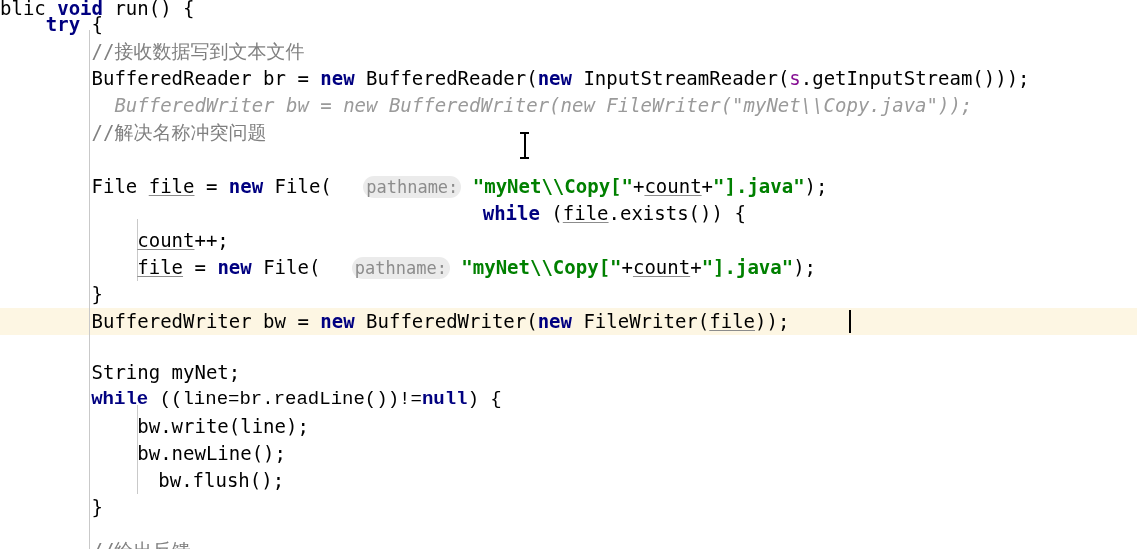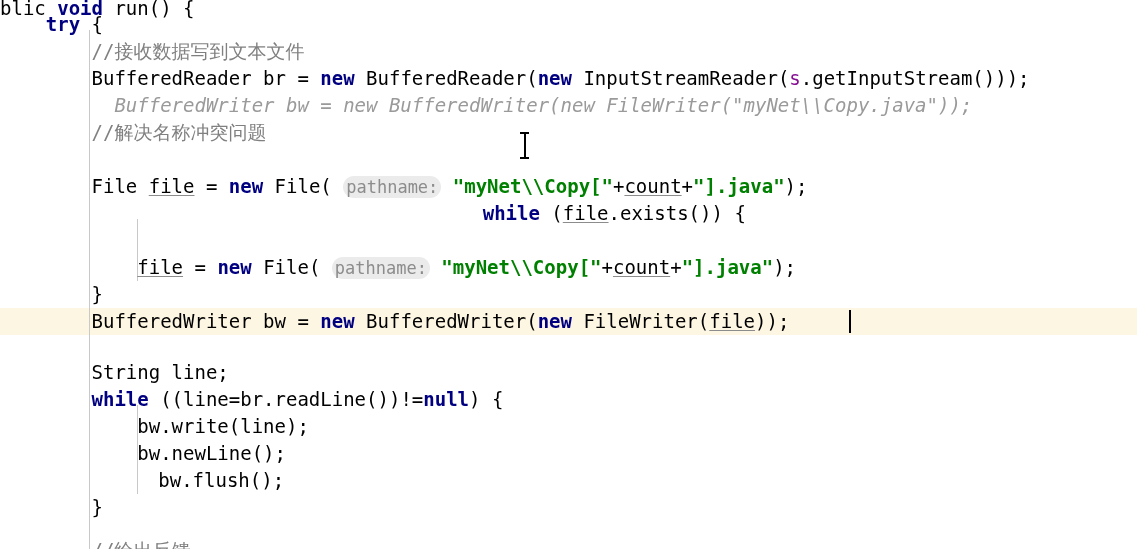--- a/index.html
+++ b/index.html
@@ -75,20 +75,21 @@
   .comment  { color: #808080; margin-top: 26px; }
   .comment-code { color: #9a9a9a; font-style: italic; text-align: right; }
   .field    { color: #871094; }
   .localvar { color: #000000; text-decoration: underline; text-decoration-color: #8c8c8c; text-underline-offset: 2px; }
   .hint {
     color: #8c8c8c;
     background: #ebebeb;
     border-radius: 11px;
     padding: 1px 3px;
     font-size: 17px;
+    margin-left: 20px;
   }
 
   
   .caret {
     position: absolute;
     width: 2px;
     height: 23px;
     background: #000000;
     z-index: 5;
   }
@@ -110,26 +111,27 @@
       <div class="indent-guide" style="left: 137px; top: 219px; height: 62px;"></div>
       <div class="indent-guide" style="left: 137px; top: 405px; height: 89px;"></div>
       <div class="code-line" style="top: -5px; z-index: 2;"><span class="txt plain">blic </span><span class="txt kw">void</span><span class="txt plain"> run() {</span></div>
       <div class="code-line" style="top: 11px; z-index: 2;"><span class="txt plain">    </span><span class="txt kw">try</span><span class="txt plain"> {</span></div>
       <div class="code-line" style="top: 38px; z-index: 2;"><span class="txt comment">        //接收数据写到文本文件</span></div>
       <div class="code-line" style="top: 65px; z-index: 2;"><span class="txt plain">        BufferedReader br = </span><span class="txt kw">new</span><span class="txt plain"> BufferedReader(</span><span class="txt kw">new</span><span class="txt plain"> InputStreamReader(</span><span class="txt field">s</span><span class="txt plain">.getInputStream()));</span></div>
       <div class="code-line" style="top: 92px; z-index: 2;"><span class="txt comment-code">          BufferedWriter bw = new BufferedWriter(new FileWriter("myNet\\Copy.java"));</span></div>
       <div class="code-line" style="top: 119px; z-index: 2;"><span class="txt comment">        //解决名称冲突问题</span></div>
       <div class="code-line" style="top: 173px; z-index: 2;"><span class="txt plain">        File </span><span class="txt localvar">file</span><span class="txt plain"> = </span><span class="txt kw">new</span><span class="txt plain"> File( </span><span class="txt hint">pathname:</span><span class="txt plain"> </span><span class="txt str">"myNet\\Copy["</span><span class="txt plain">+</span><span class="txt localvar">count</span><span class="txt plain">+</span><span class="txt str">"].java"</span><span class="txt plain">);</span></div>
       <div class="code-line" style="top: 200px; z-index: 2; text-align: center;"><span class="txt plain">        </span><span class="txt kw">while</span><span class="txt plain"> (</span><span class="txt localvar">file</span><span class="txt plain">.exists()) {</span></div>
+      <div class="code-line" style="top: 227px; z-index: 2;"><span class="txt plain">            </span><span class="txt localvar">count</span><span class="txt plain">++;</span></div>
       <div class="code-line" style="top: 254px; z-index: 2;"><span class="txt plain">            </span><span class="txt localvar">file</span><span class="txt plain"> = </span><span class="txt kw">new</span><span class="txt plain"> File( </span><span class="txt hint">pathname:</span><span class="txt plain"> </span><span class="txt str">"myNet\\Copy["</span><span class="txt plain">+</span><span class="txt localvar">count</span><span class="txt plain">+</span><span class="txt str">"].java"</span><span class="txt plain">);</span></div>
       <div class="code-line" style="top: 281px; z-index: 2;"><span class="txt plain">        }</span></div>
       <div class="code-line" style="top: 308px; z-index: 2; border-radius: 11px;"><span class="txt plain">        BufferedWriter bw = </span><span class="txt kw">new</span><span class="txt plain"> BufferedWriter(</span><span class="txt kw">new</span><span class="txt plain"> FileWriter(</span><span class="txt localvar">file</span><span class="txt plain">));</span></div>
       <div class="code-line" style="top: 335px; z-index: 2;"><span class="txt plain"></span></div>
-      <div class="code-line" style="top: 359px; z-index: 2;"><span class="txt plain">        String line;</span></div>
-      <div class="code-line" style="top: 386px; z-index: 2;"><span class="txt plain">        </span><span class="txt kw">while</span><span class="txt plain"> ((line=br.readLine())!=</span><span class="txt kw">null</span><span class="txt plain">) {</span></div>
+      <div class="code-line" style="top: 359px; z-index: 2;"><span class="txt plain">        String myNet;</span></div>
+      <div class="code-line" style="top: 386px; z-index: 2; font-family: Liberation Mono, monospace;"><span class="txt plain">        </span><span class="txt kw">while</span><span class="txt plain"> ((line=br.readLine())!=</span><span class="txt kw">null</span><span class="txt plain">) {</span></div>
       <div class="code-line" style="top: 413px; z-index: 2;"><span class="txt plain">            bw.write(line);</span></div>
       <div class="code-line" style="top: 440px; z-index: 2;"><span class="txt plain">            bw.newLine();</span></div>
       <div class="code-line" style="top: 467px; z-index: 2; margin-left: 21px;"><span class="txt plain">            bw.flush();</span></div>
       <div class="code-line" style="top: 494px; z-index: 2;"><span class="txt plain">        }</span></div>
       <div class="code-line" style="top: 516px; z-index: 2;"><span class="txt plain"></span></div>
       <div class="code-line" style="top: 537px; z-index: 2;"><span class="txt comment">        //给出反馈</span></div>
       <div class="caret" style="left: 849px; top: 310px;"></div>
       <div class="mouse-cursor" style="left: 519px; top: 132px;"><svg width="11" height="27" viewBox="0 0 11 27">
           <rect x="1" y="0" width="9" height="2" fill="#000"></rect>
           <rect x="5" y="1" width="2" height="25" fill="#000"></rect>

